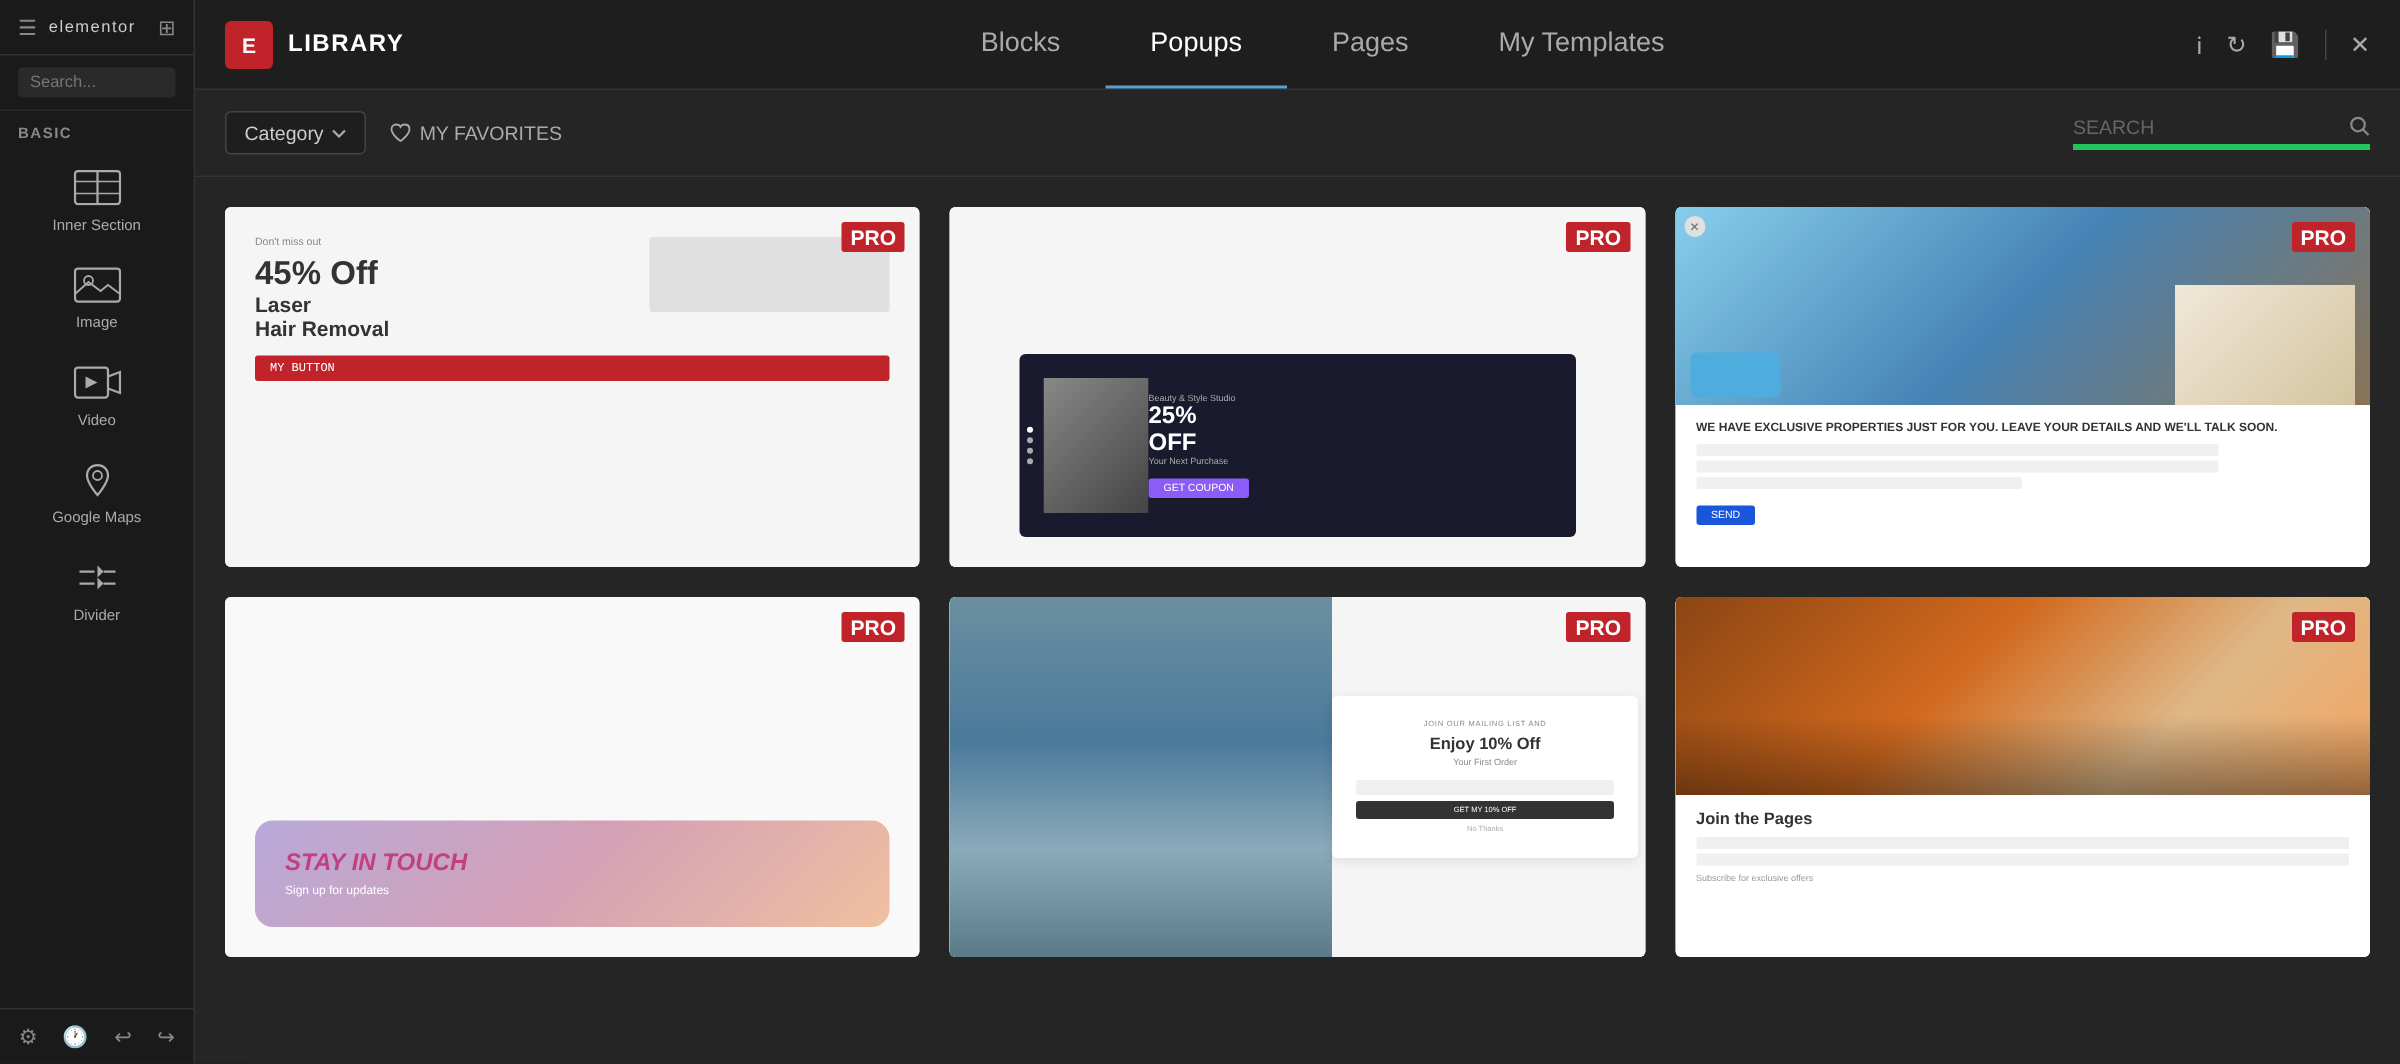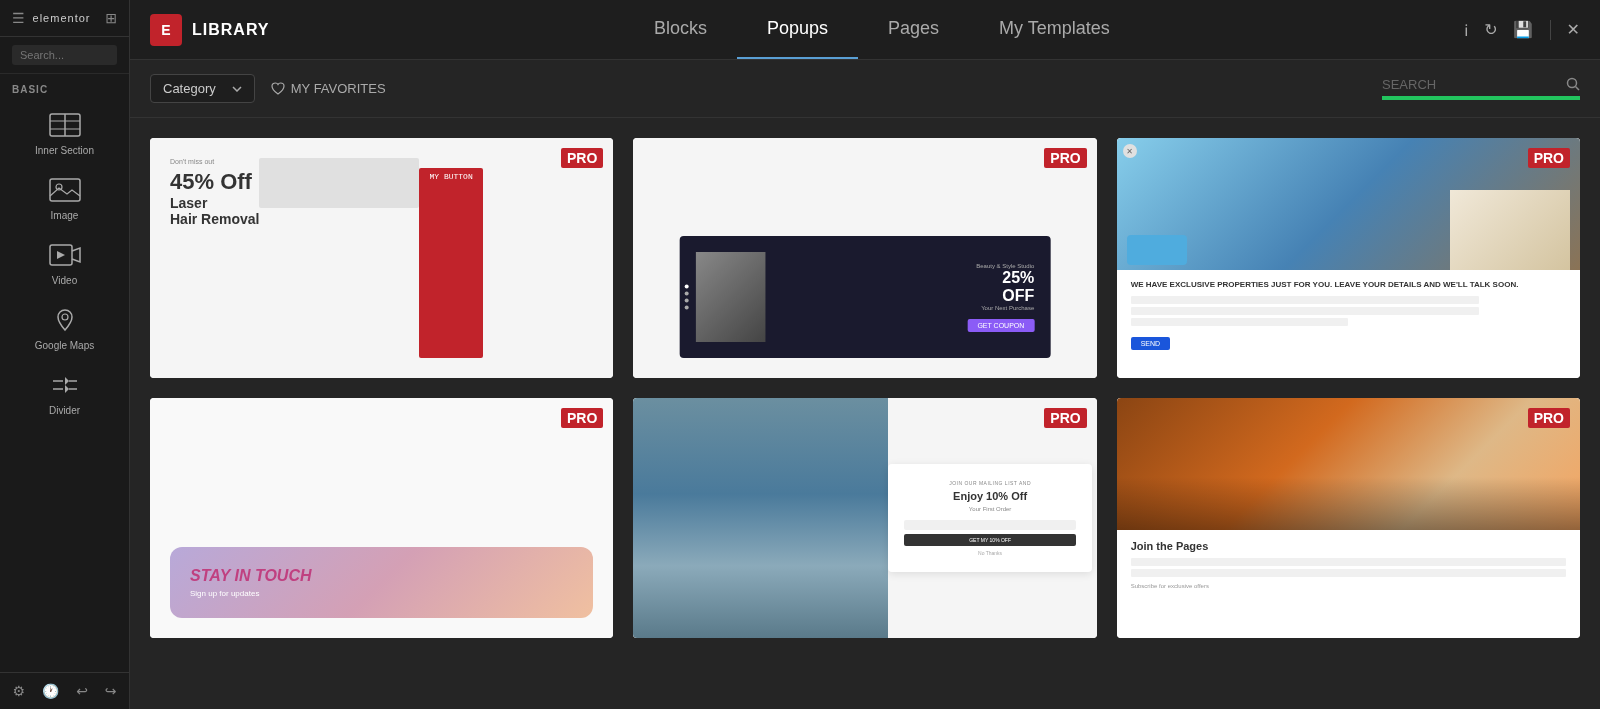--- a/index.html
+++ b/index.html
@@ -142,21 +142,21 @@
       display: flex;
       align-items: center;
       padding: 14px 20px;
       gap: 16px;
       flex-shrink: 0;
       border-bottom: 1px solid #333;
     }
     .category-select {
       display: flex;
       align-items: center;
-      gap: 16px;
+      gap: 5px;
       background: #1e1e1e;
       border: 1px solid #444;
       border-radius: 4px;
       padding: 6px 12px;
       cursor: pointer;
       color: #ccc;
       font-size: 13px;
     }
     .category-select svg { color: #aaa; }
     .favorites-btn {
@@ -227,21 +227,21 @@
       width: 100%;
       height: 100%;
       overflow: hidden;
       position: relative;
     }
 
     
     .preview-1 {
       background: #f5f5f5;
       display: flex;
-      flex-direction: row;
+      flex-direction: column;
       padding: 20px;
     }
     .preview-1-header { display: flex; justify-content: space-between; align-items: flex-start; }
     .preview-1-small { font-size: 7px; color: #888; margin-bottom: 4px; }
     .preview-1-percent { font-size: 22px; font-weight: 700; color: #333; }
     .preview-1-text { font-size: 14px; color: #333; font-weight: 600; }
     .preview-1-right { width: 160px; background: #e0e0e0; height: 50px; border-radius: 2px; }
     .preview-1-btn { margin-top: 10px; background: #c1232b; color: white; font-size: 8px; padding: 4px 10px; border-radius: 2px; display: inline-block; font-family: Liberation Mono, monospace; }
 
     
@@ -252,23 +252,21 @@
     .preview-2-inner {
       position: absolute;
       bottom: 20px;
       left: 50%;
       transform: translateX(-50%);
       width: 80%;
       background: #1a1a2e;
       border-radius: 4px;
       padding: 16px;
       display: flex;
-      gap: 10px;
-      align-items: center;
-      text-align: right;
+      align-items: center;
     }
     .preview-2-img {
       width: 70px;
       height: 90px;
       background: #555;
       flex-shrink: 0;
       overflow: hidden;
       position: relative;
     }
     .preview-2-img-inner {

